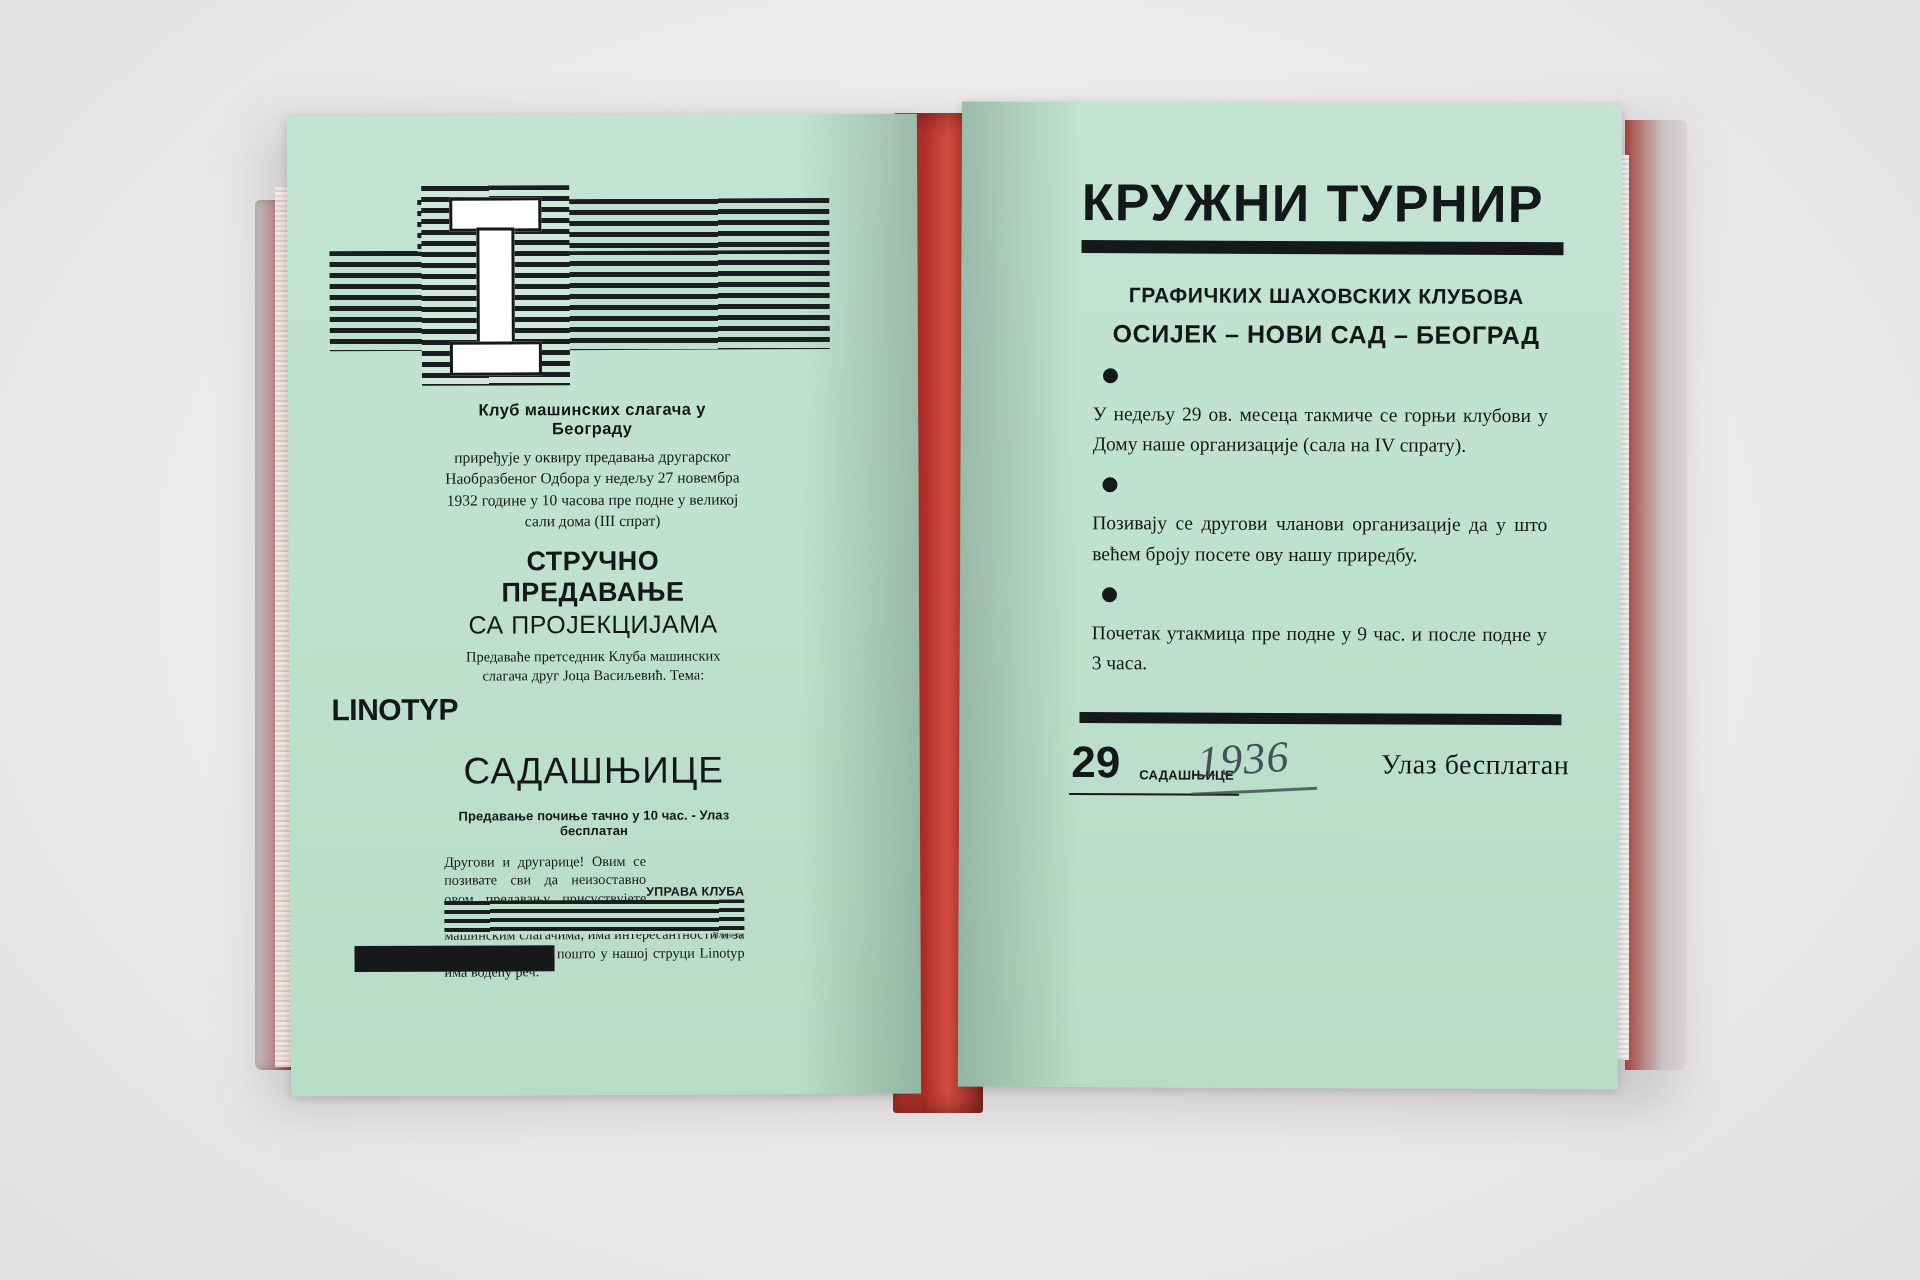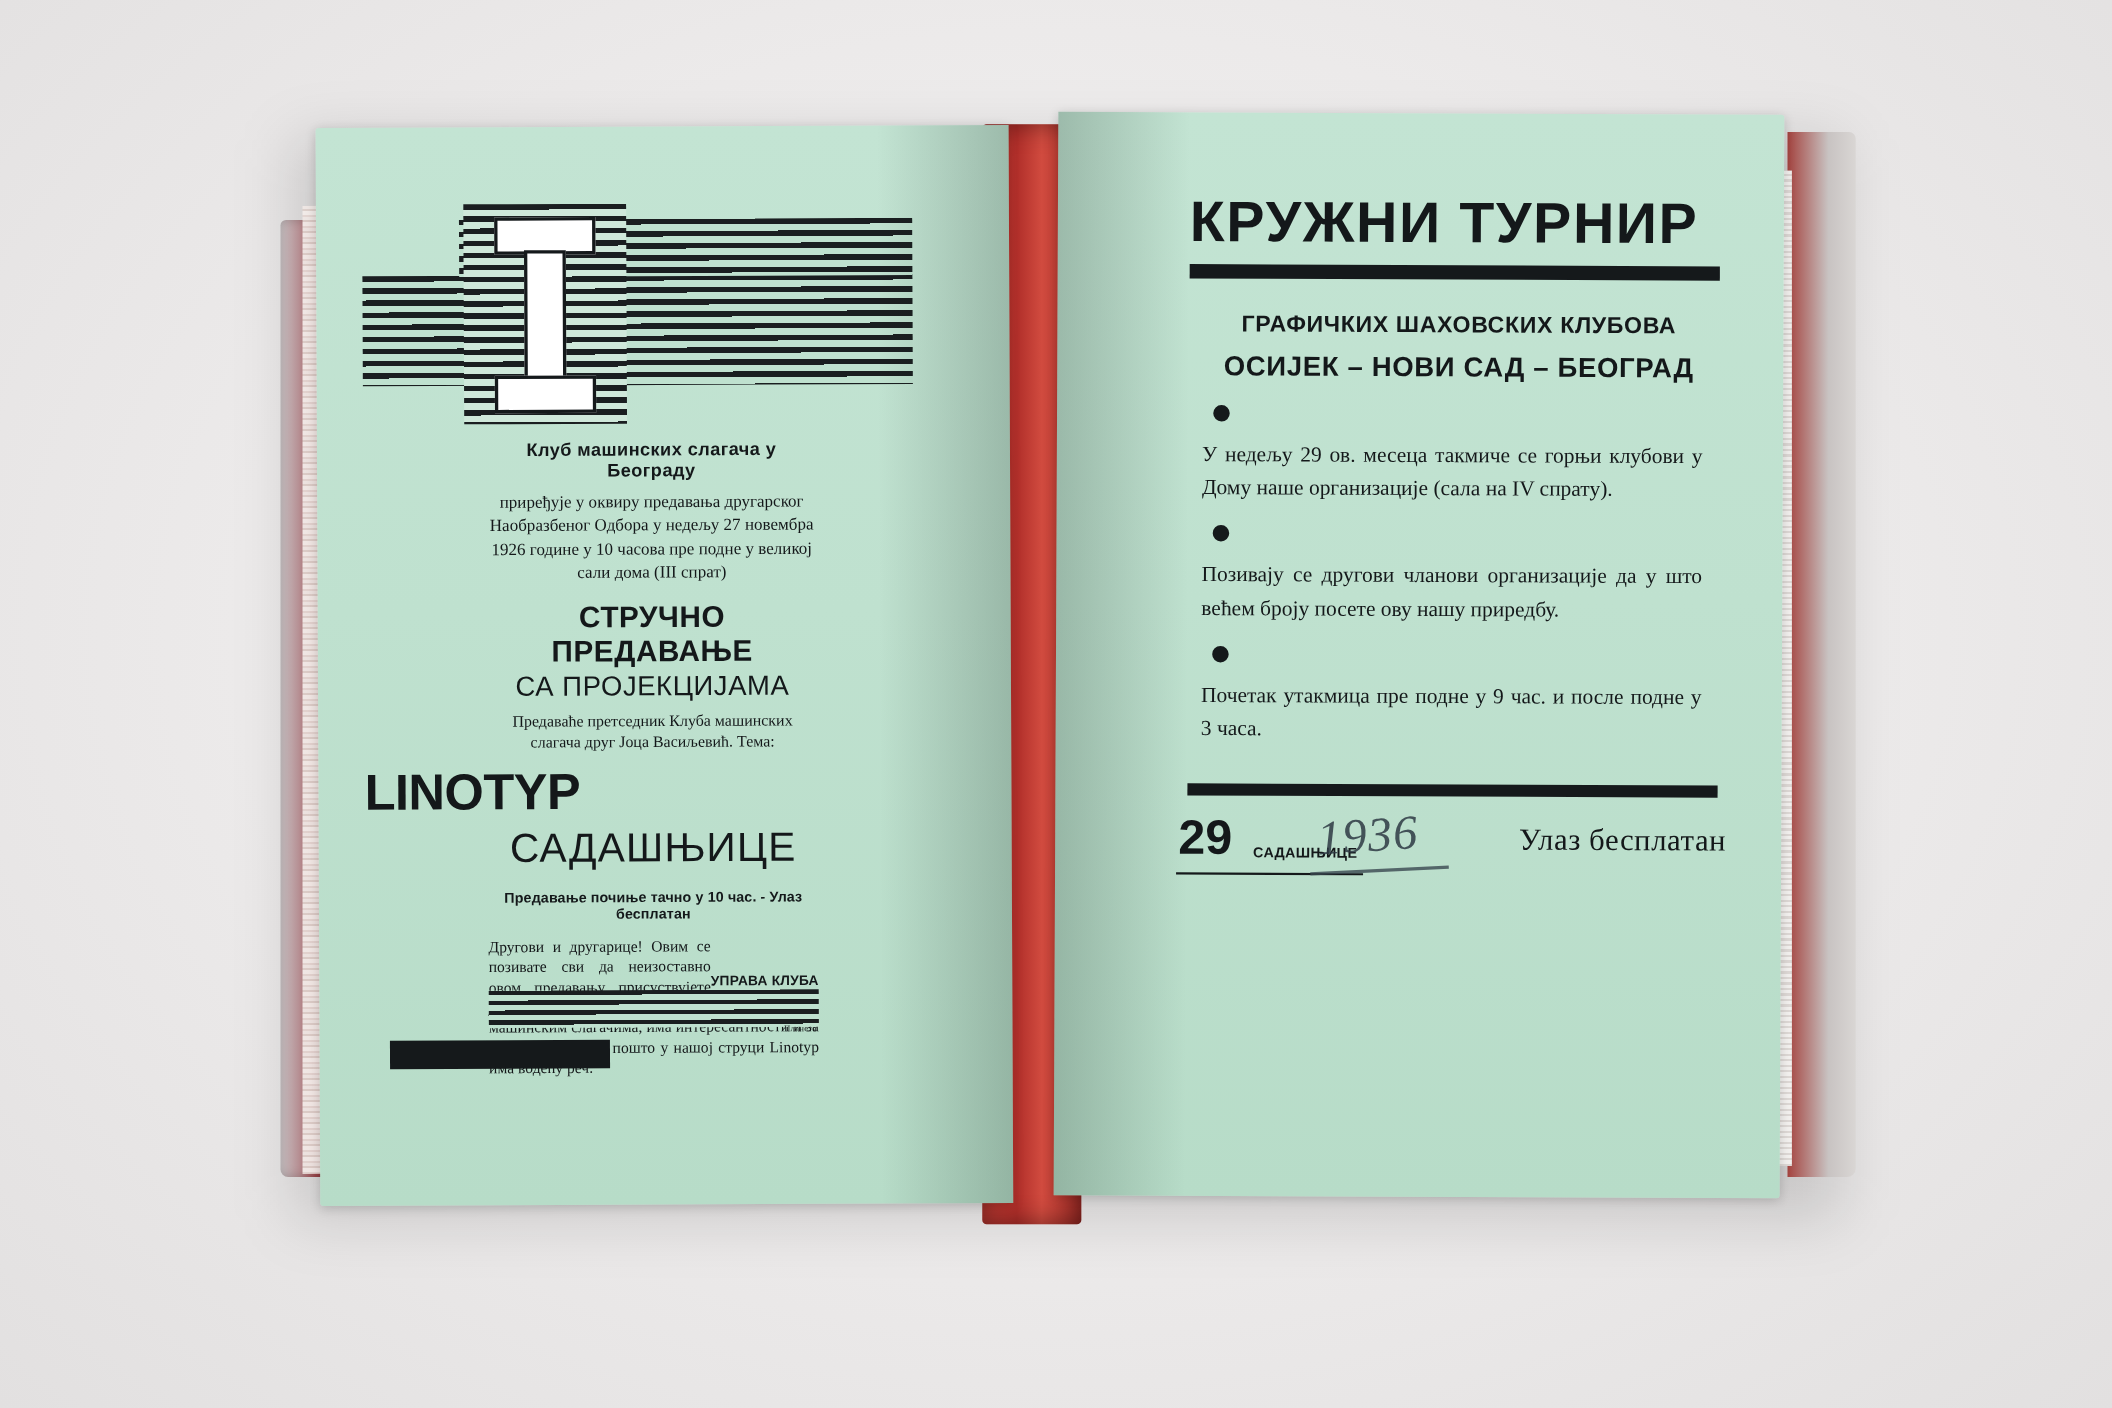--- a/index.html
+++ b/index.html
@@ -253,21 +253,21 @@
     position: relative;
     height: 62px;
     margin-top: 6px;
   }
   .t-linotyp {
     position: absolute;
     left: -112px;
     top: 0;
     font-family: "Liberation Sans", sans-serif;
     font-weight: bold;
-    font-size: 46px;
+    font-size: 30px;
     letter-spacing: -0.5px;
   }
   .t-sadasnjice {
     font-family: "Liberation Sans", sans-serif;
     font-size: 37px;
     text-align: center;
     letter-spacing: 1px;
     margin: -4px 0 16px 0;
   }
   .t-bold-small {
@@ -461,21 +461,21 @@
           <div class="deco-I-box"></div>
           <div class="deco-I">
             <div class="bar-top"></div>
             <div class="stem"></div>
             <div class="bar-bot"></div>
           </div>
         </div>
 
         <div class="lp-block">
           <div class="t-club">Клуб машинских слагача у Београду</div>
-          <div class="t-serif">приређује у оквиру предавања другарског Наобразбеног Одбора у недељу 27 новембра 1926 године у 10 часова пре подне у великој сали дома (III спрат)</div>
+          <div class="t-serif">приређује у оквиру предавања другарског Наобразбеног Одбора у недељу 27 новембра 1932 године у 10 часова пре подне у великој сали дома (III спрат)</div>
           <div class="t-head1">СТРУЧНО ПРЕДАВАЊЕ</div>
           <div class="t-head2">СА ПРОЈЕКЦИЈАМА</div>
           <div class="t-serif-sm">Предаваће претседник Клуба машинских слагача друг Јоца Васиљевић. Тема:</div>
 
           <div class="linotyp-row">
             <div class="t-linotyp">LINOTYP</div>
           </div>
           <div class="t-sadasnjice">САДАШЊИЦЕ</div>
 
           <div class="t-bold-small">Предавање почиње тачно у 10 час. - Улаз бесплатан</div>

